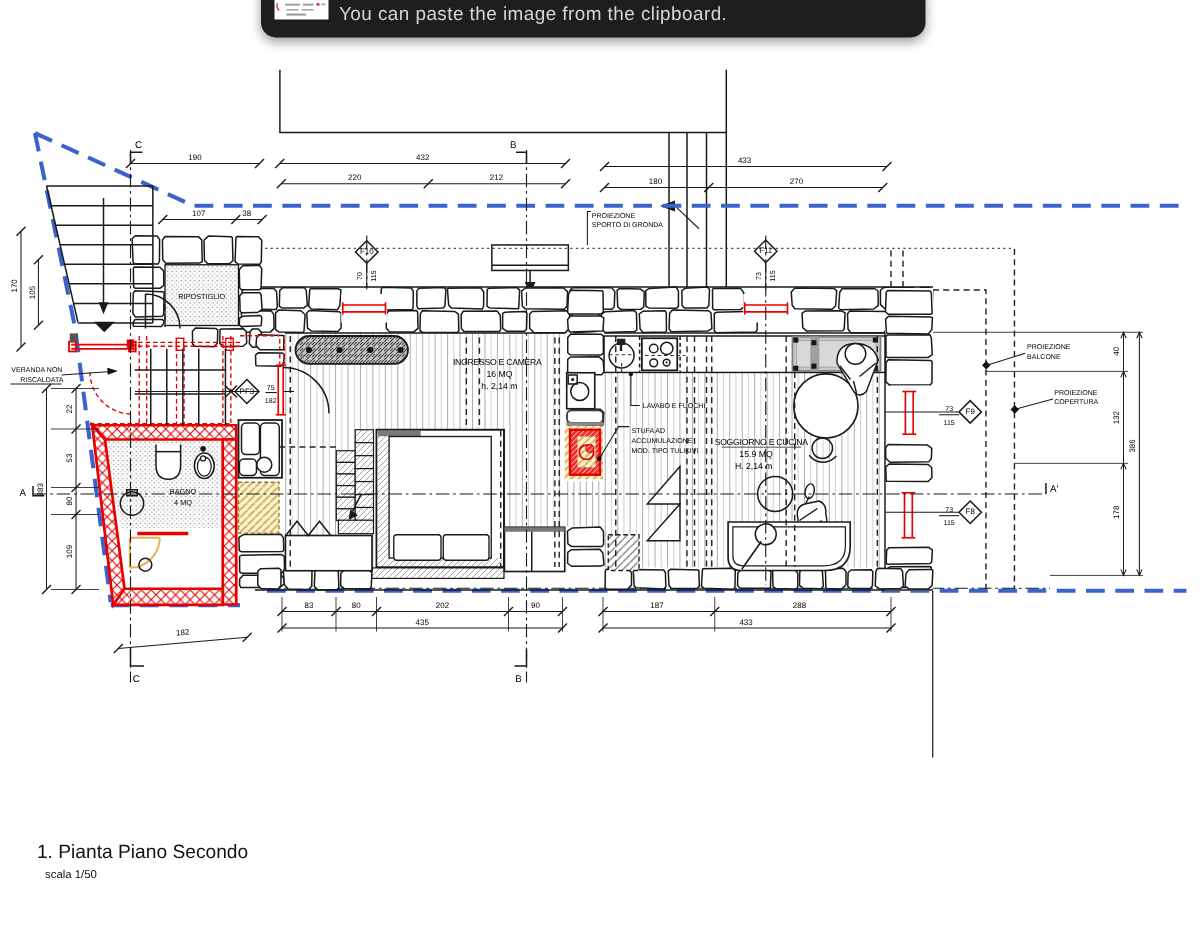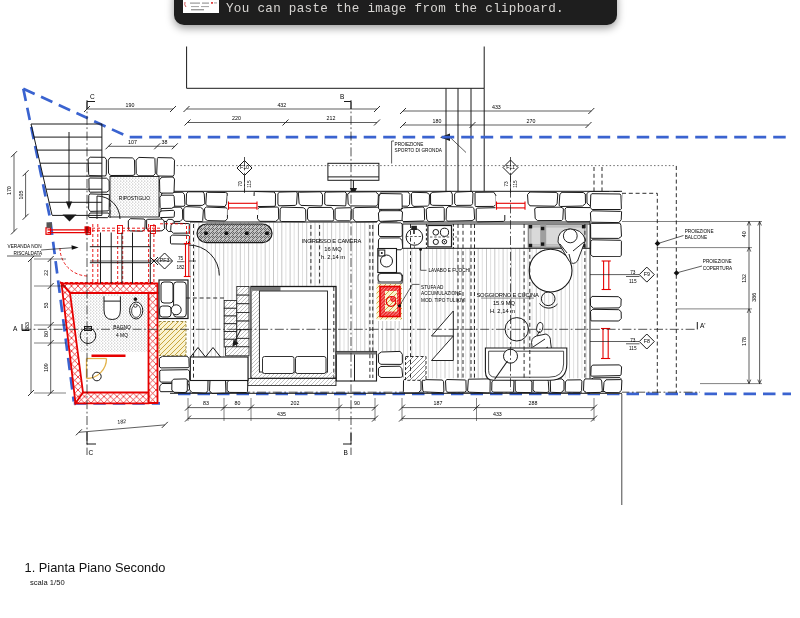--- a/index.html
+++ b/index.html
@@ -9,21 +9,21 @@
 .dl{stroke:#1a1a1a;stroke-width:0.7;fill:none;}
 .tk{stroke:#1a1a1a;stroke-width:0.9;}
 .dt{font-size:5.3px;fill:#000;}
 .rt{font-size:4.7px;fill:#000;}
 .red{stroke:#e60000;fill:none;}
 .rdash{stroke:#e60000;stroke-width:0.9;fill:none;stroke-dasharray:3 2;}
 .blue{stroke:#3a63d0;stroke-width:2.7;fill:none;stroke-dasharray:12.5 7;}
 .ddot{stroke:#1a1a1a;stroke-width:0.75;fill:none;stroke-dasharray:9 2.5 1.8 2.5;}
 .bdash{stroke:#222;stroke-width:0.95;fill:none;stroke-dasharray:4 2.8;}
 #toast{position:absolute;left:174px;top:-14px;width:443px;height:39px;background:#1e1e1e;border-radius:10px;box-shadow:0 3px 8px rgba(0,0,0,0.4);}
-#toast .txt{position:absolute;left:52px;top:16px;font-size:12.6px;color:#d8d6d3;letter-spacing:0.3px;white-space:nowrap;font-family:Liberation Mono, monospace;}
+#toast .txt{position:absolute;left:52px;top:16px;font-size:12.6px;color:#d8d6d3;letter-spacing:0.3px;white-space:nowrap;}
 #thumb{position:absolute;left:9px;top:14px;width:36px;height:13px;background:#fff;overflow:hidden;}
 </style></head><body>
 <div id="wrap">
 <svg width="800" height="618" viewBox="0 0 800 618">
 <defs>
 <pattern id="stip" width="3" height="3" patternUnits="userSpaceOnUse">
           <rect width="3" height="3" fill="#fff"></rect>
           <circle cx="0.8" cy="0.9" r="0.5" fill="#8a8a8a"></circle>
           <circle cx="2.3" cy="2.4" r="0.4" fill="#9a9a9a"></circle>
         </pattern>

